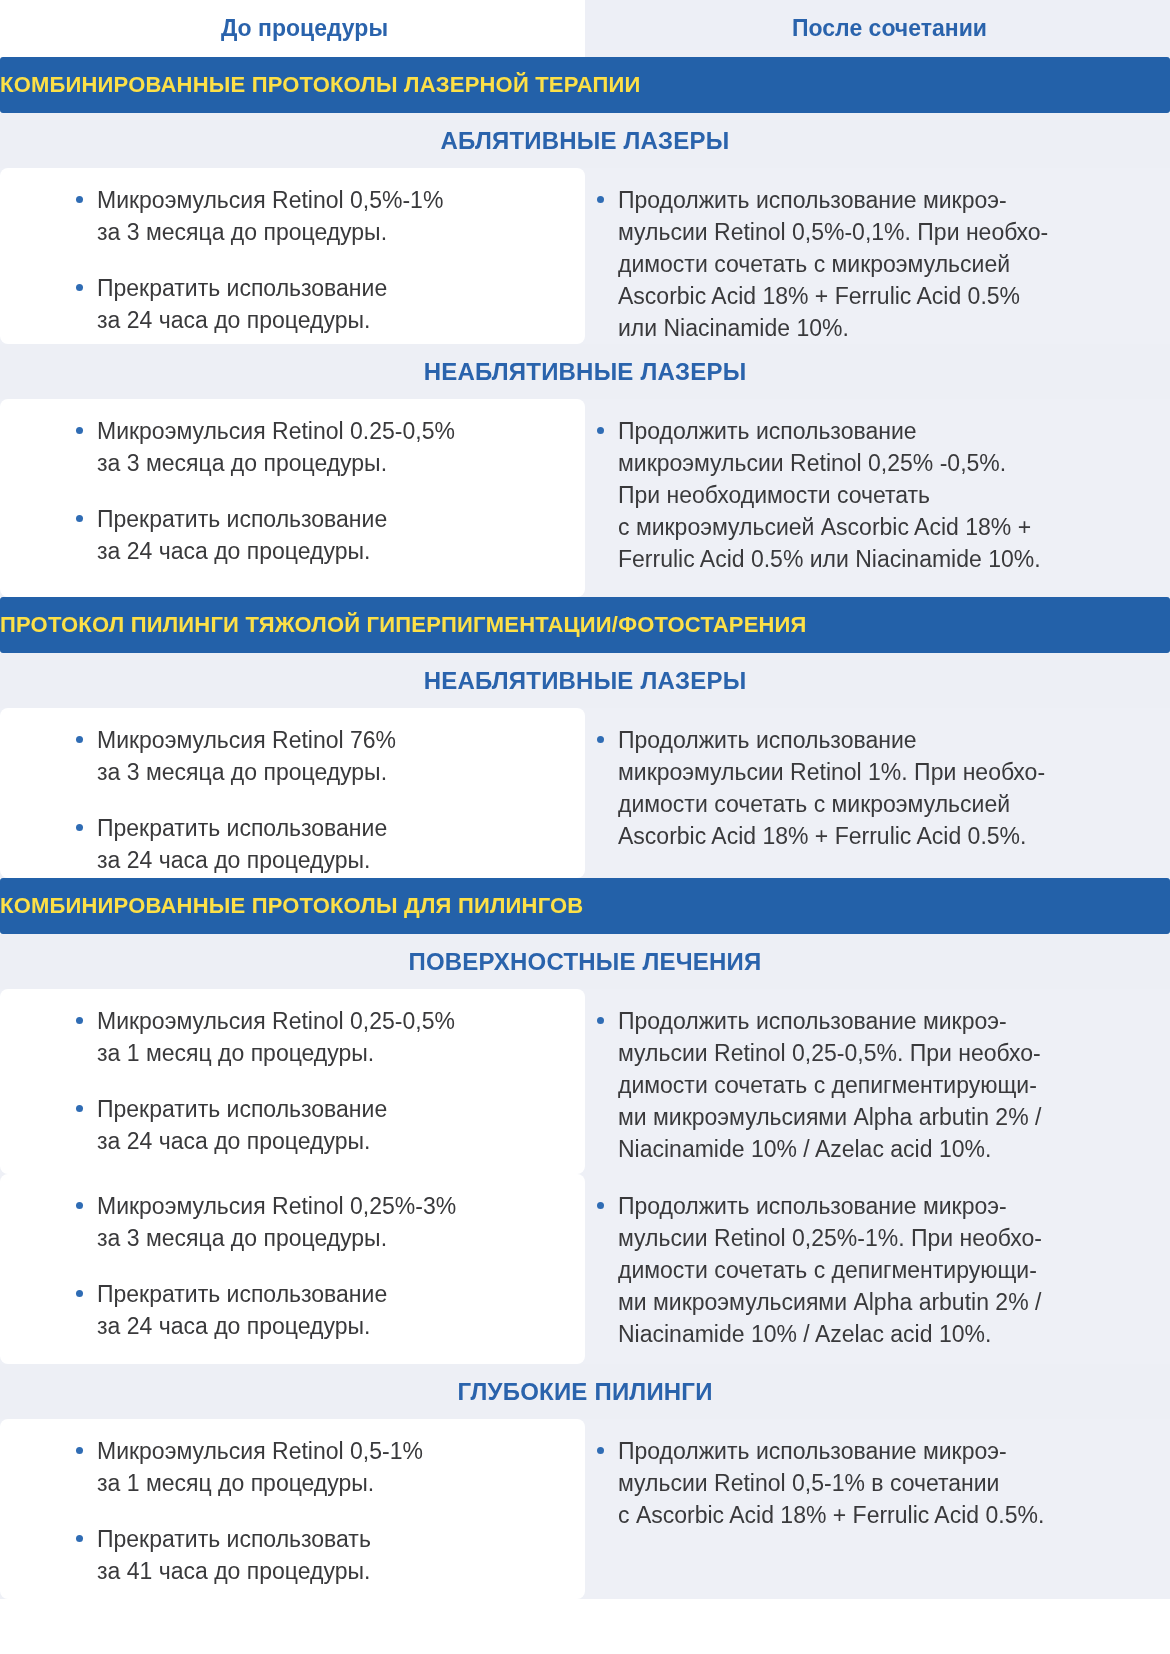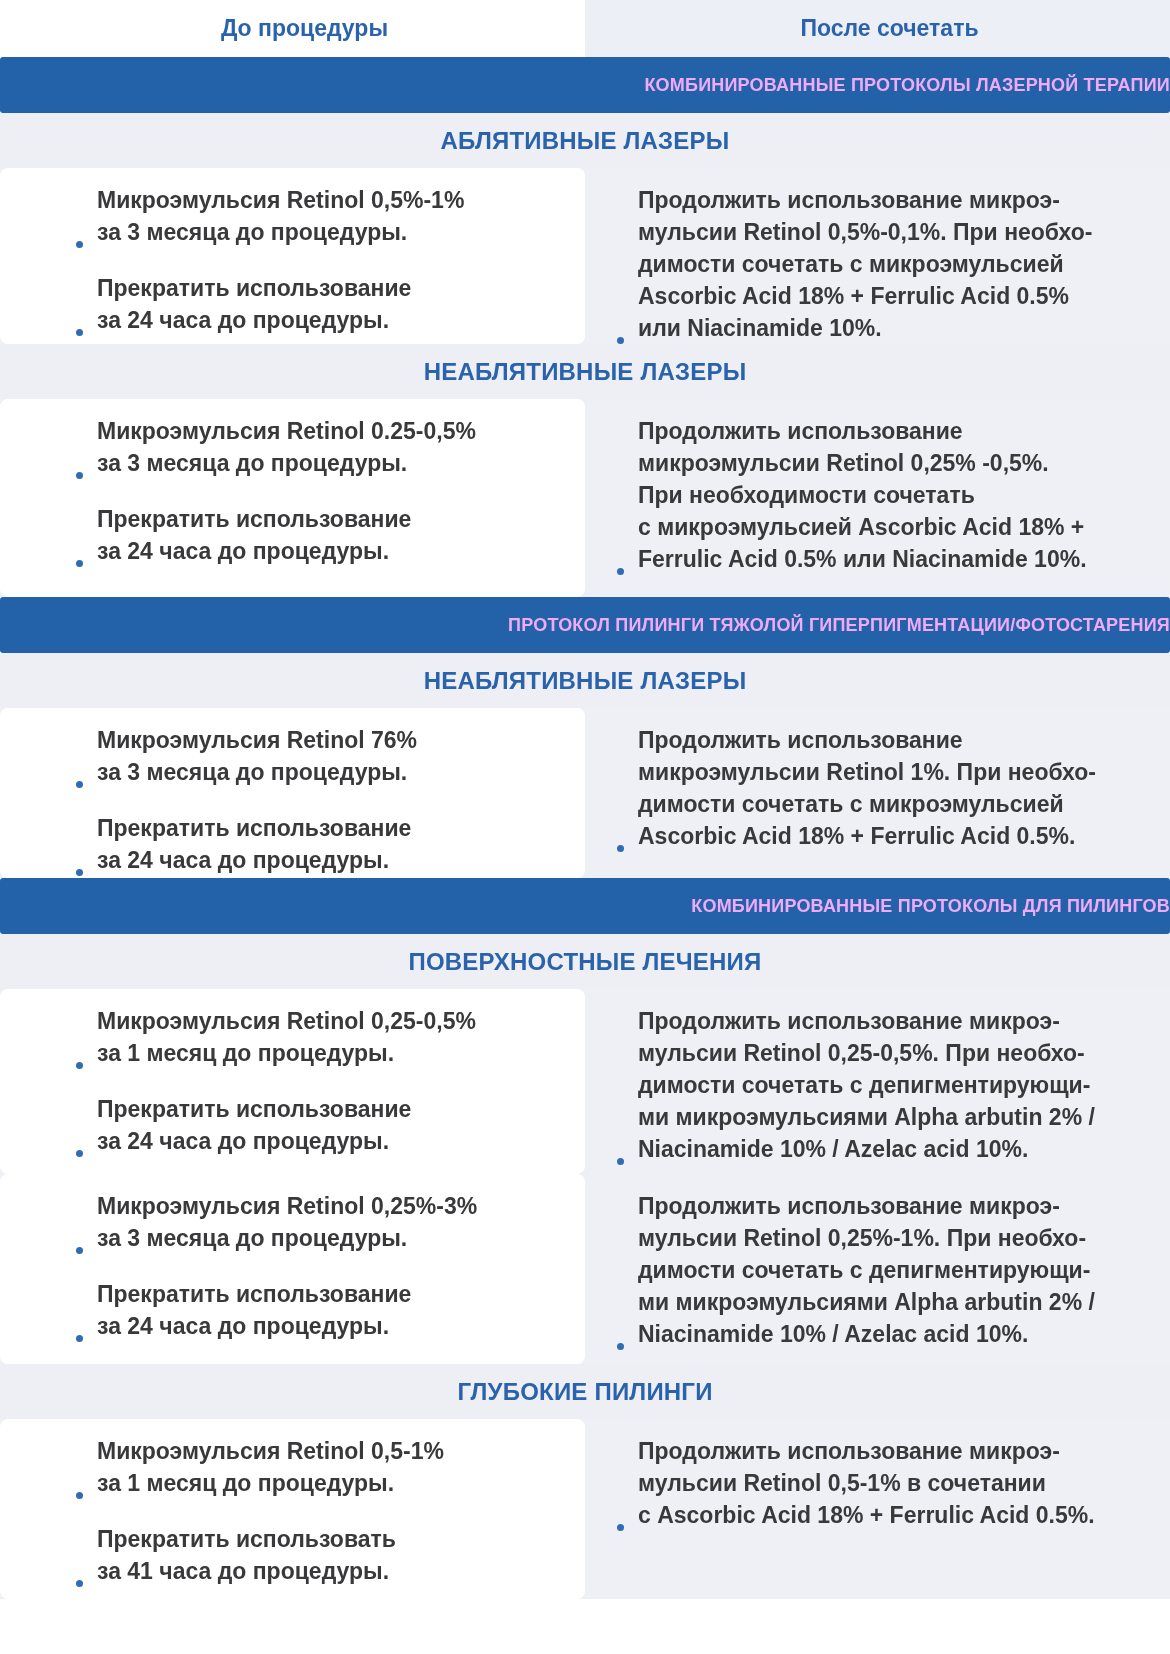--- a/index.html
+++ b/index.html
@@ -14,43 +14,43 @@
 
   
   .header-row{height:57px;}
   .header-cell{display:flex;align-items:center;justify-content:center;}
   .header-cell.before{background:#ffffff;}
   .header-cell.after{background:#edeff6;}
   .header-label{font-size:23px;font-weight:700;color:#2a63ac;}
 
   
   .banner{
-    height:56px;background:#2361a9;color:#f0abfc;border-radius:3px;
-    display:flex;align-items:center;justify-content:flex-end;
-    font-size:18px;font-weight:700;letter-spacing:.2px;overflow:hidden;
+    height:56px;background:#2361a9;color:#fde047;border-radius:3px;
+    display:flex;align-items:center;justify-content:flex-start;
+    font-size:22px;font-weight:700;letter-spacing:.2px;overflow:hidden;
   }
   .banner-label{white-space:nowrap;}
 
   
   .subheader{
     height:55px;background:#edeff5;color:#2a63ac;
     display:flex;align-items:center;justify-content:center;
     font-size:24px;font-weight:700;letter-spacing:.2px;overflow:hidden;
   }
 
   
   .content{background:#eef0f6;}
   .content .cell.before{
     background:#ffffff;border-radius:8px;
     padding:16px 14px 0 76px;
   }
   .content .cell.after{
-    padding:16px 20px 0 32px;
-  }
-  .bullet{display:flex;gap:14px;align-items:flex-end;font-weight:bold;}
+    padding:16px 20px 0 12px;
+  }
+  .bullet{display:flex;gap:14px;align-items:flex-start;}
   .bullet + .bullet{margin-top:24px;}
   .dot{
     width:7px;height:7px;border-radius:50%;background:#2f6cb4;
     flex:none;margin-top:12px;
   }
   .txt{
     white-space:pre-line;font-size:23px;line-height:32px;color:#39393b;
   }
 
   
@@ -64,21 +64,21 @@
 </head>
 <body>
 
 <div class="page">
 
   <div class="row header-row">
     <div class="cell header-cell before">
       <span class="header-label">До процедуры</span>
     </div>
     <div class="cell header-cell after">
-      <span class="header-label">После сочетать</span>
+      <span class="header-label">После сочетании</span>
     </div>
   </div>
 
   <div class="banner">
     <span class="banner-label">КОМБИНИРОВАННЫЕ ПРОТОКОЛЫ ЛАЗЕРНОЙ ТЕРАПИИ</span>
   </div>
 
   <div class="subheader">
     <span>АБЛЯТИВНЫЕ ЛАЗЕРЫ</span>
   </div>

